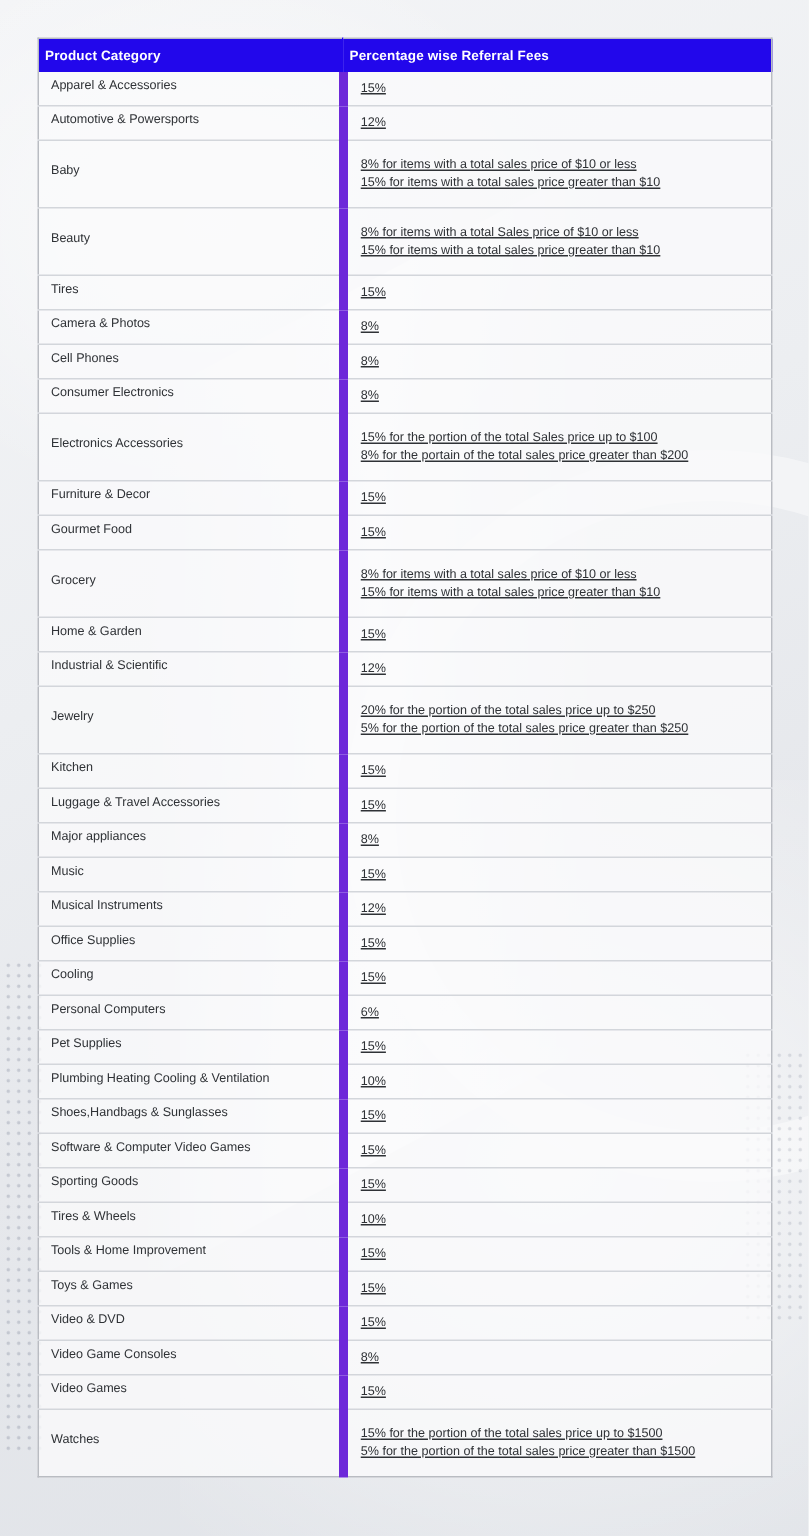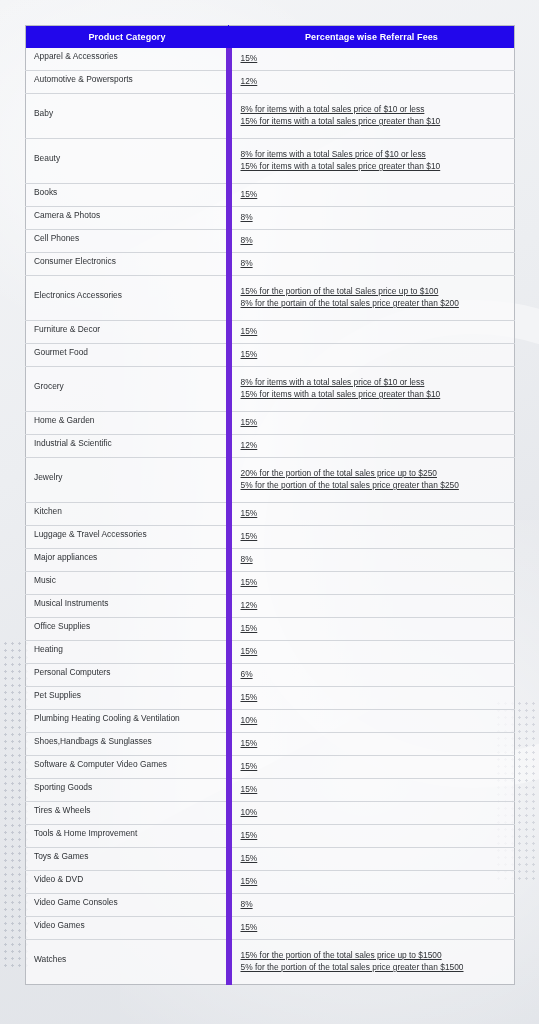--- a/index.html
+++ b/index.html
@@ -105,21 +105,21 @@
     font-size: 8.4px;
   }
   table.fee-table col.c-cat { width: 203px; }
   table.fee-table col.c-fee { width: 286px; }
 
   thead th {
     background: #2207eb;
     color: #ffffff;
     font-size: 9px;
     font-weight: bold;
-    text-align: center;
+    text-align: left;
     padding: 6px 4px 6px 4px;
     letter-spacing: .1px;
     border: none;
   }
   thead th.th-cat { border-right: 1px solid #2207eb; }
 
   tbody td {
     border-top: 1px solid #d3d6db;
     border-bottom: none;
     color: #2f3236;
@@ -186,21 +186,21 @@
           </td>
         </tr>
         <tr class="h-2">
           <td class="cat">Beauty</td>
           <td class="fee">
             <span class="line">8% for items with a total Sales price of $10 or less</span>
             <span class="line">15% for items with a total sales price greater than $10</span>
           </td>
         </tr>
         <tr class="h-1">
-          <td class="cat">Books</td>
+          <td class="cat">Tires</td>
           <td class="fee">
             <span class="line">15%</span>
           </td>
         </tr>
         <tr class="h-1">
           <td class="cat">Camera &amp; Photos</td>
           <td class="fee">
             <span class="line">8%</span>
           </td>
         </tr>
@@ -291,21 +291,21 @@
             <span class="line">12%</span>
           </td>
         </tr>
         <tr class="h-1">
           <td class="cat">Office Supplies</td>
           <td class="fee">
             <span class="line">15%</span>
           </td>
         </tr>
         <tr class="h-1">
-          <td class="cat">Heating</td>
+          <td class="cat">Cooling</td>
           <td class="fee">
             <span class="line">15%</span>
           </td>
         </tr>
         <tr class="h-1">
           <td class="cat">Personal Computers</td>
           <td class="fee">
             <span class="line">6%</span>
           </td>
         </tr>

